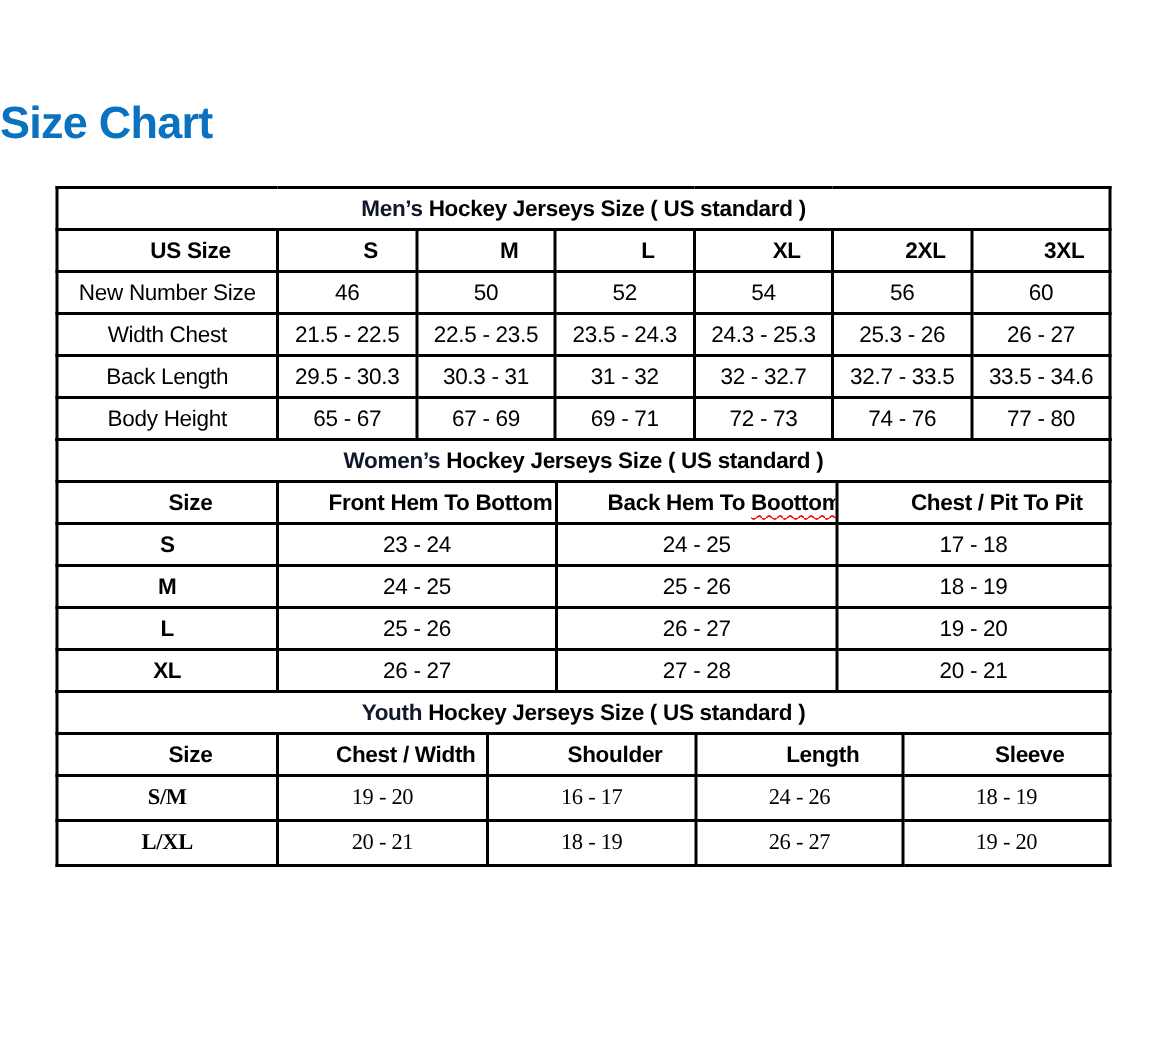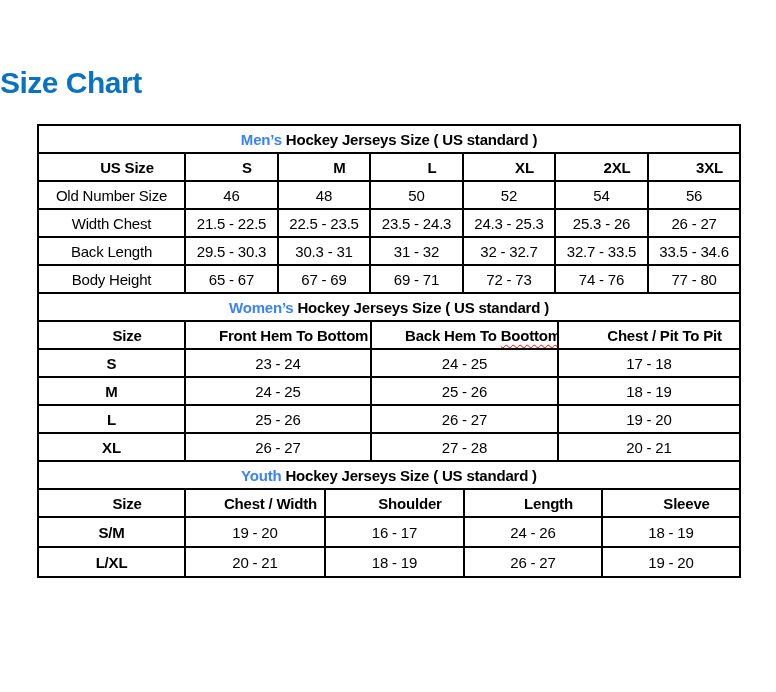--- a/index.html
+++ b/index.html
@@ -44,24 +44,24 @@
     background: #FFFFFF;
     overflow: hidden;
     white-space: nowrap;
   }
   td.section {
     background: #FFFF00;
     font-weight: 700;
     font-size: 17px;
     height: 32px;
   }
-  td.section .accent { color: #3b82f6; }
+  td.section .accent { color: #0f172a; }
   tr.head td { font-weight: 700; padding-left: 33px; }
   td.rowlabel-bold { font-weight: 700; }
-  table.youth tr.data td { height: 28px; }
+  table.youth tr.data td { height: 28px; font-family: Liberation Serif, serif; }
   .squiggle {
     text-decoration: underline;
     text-decoration-style: wavy;
     text-decoration-color: #FF0000;
     text-decoration-thickness: 1px;
     text-underline-offset: 3px;
     text-decoration-skip-ink: none;
     text-align: right;
   }
 </style>
@@ -89,27 +89,27 @@
       <tr class="head">
         <td>US Size</td>
         <td>S</td>
         <td>M</td>
         <td>L</td>
         <td>XL</td>
         <td>2XL</td>
         <td>3XL</td>
       </tr>
       <tr class="data">
-        <td>Old Number Size</td>
+        <td>New Number Size</td>
         <td>46</td>
-        <td>48</td>
         <td>50</td>
         <td>52</td>
         <td>54</td>
         <td>56</td>
+        <td>60</td>
       </tr>
       <tr class="data">
         <td>Width Chest</td>
         <td>21.5 - 22.5</td>
         <td>22.5 - 23.5</td>
         <td>23.5 - 24.3</td>
         <td>24.3 - 25.3</td>
         <td>25.3 - 26</td>
         <td>26 - 27</td>
       </tr>

